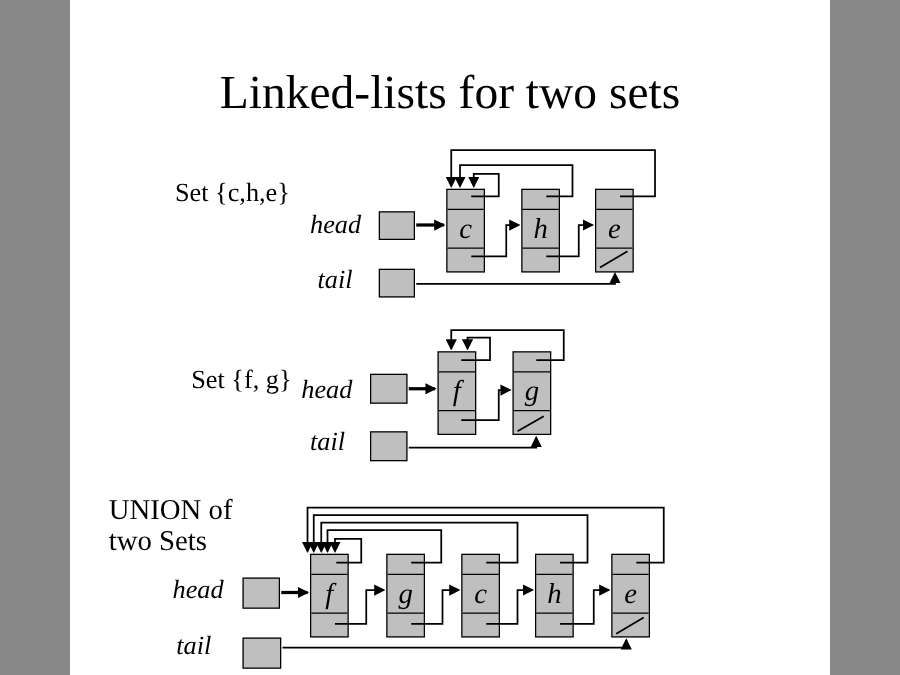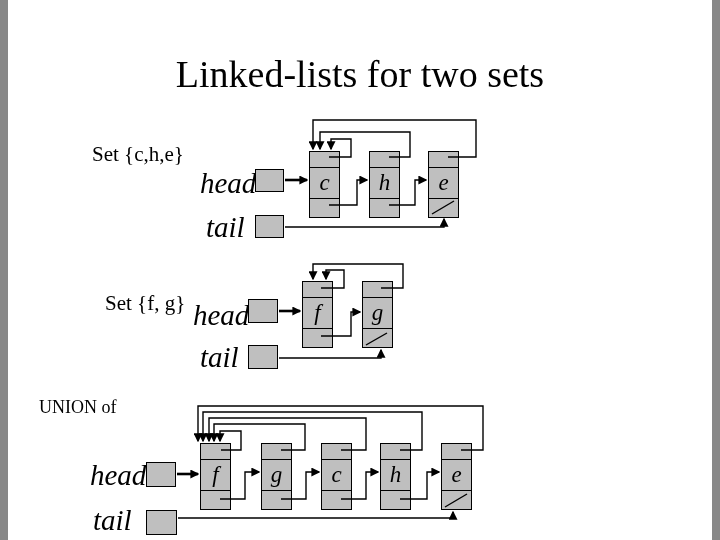--- a/index.html
+++ b/index.html
@@ -1,31 +1,31 @@
 <!DOCTYPE html>
 <html style="--bg: #ffffff; --node-fill: #bfbfbf; --line: #000000;"><head>
 <meta charset="utf-8">
 <style>
   :root{
     --bg:#ffffff; --node-fill:#bfbfbf; --line:#000000;
   }
   html,body{margin:0;padding:0;background:#888;}
   .slide{
-    position:relative;width:704px;height:540px;background:var(--bg);
+    position:relative;width:608px;height:540px;background:var(--bg);
     overflow:hidden;font-family:"Liberation Serif", serif;color:#000;
     margin:0 auto;
   }
   .title{
     position:absolute;left:0;right:0;top:52px;text-align:center;
     font-size:38px;font-weight:normal;margin:0;letter-spacing:0;
   }
   .set-label{position:absolute;font-size:21px;white-space:nowrap;}
   .set-label .it{}
-  .union-label{position:absolute;font-size:18px;line-height:25px;white-space:nowrap;}
-  .ptr-label{position:absolute;font-style:italic;font-size:29px;white-space:nowrap;}
+  .union-label{position:absolute;font-size:23px;line-height:25px;white-space:nowrap;}
+  .ptr-label{position:absolute;font-style:italic;font-size:21px;white-space:nowrap;}
   .ptr-box{
     position:absolute;background:var(--node-fill);
     border:1px solid var(--line);box-sizing:border-box;
   }
   .node{
     position:absolute;width:31px;box-sizing:border-box;
     border:1px solid var(--line);background:var(--node-fill);
   }
   .cell{box-sizing:border-box;}
   .cell.rep{height:16px;border-bottom:1px solid var(--line);}
@@ -100,20 +100,21 @@
       <div class="cell val">
           <span>g</span>
         </div>
       <div class="cell next"></div>
     </div>
   </div>
 
   <div>
     <div class="union-label" style="left:31px;top:395px">
       <div>UNION of</div>
+      <div>two Sets</div>
     </div>
 
     <div class="ptr-label" style="left:82px;top:459px">head</div>
     <div class="ptr-box" style="left:138px;top:462px;width:30px;height:25px"></div>
 
     <div class="ptr-label" style="left:85px;top:504px">tail</div>
     <div class="ptr-box" style="left:138px;top:510px;width:31px;height:25px"></div>
 
     <div class="node" style="left:192px;top:443px">
       <div class="cell rep"></div>

